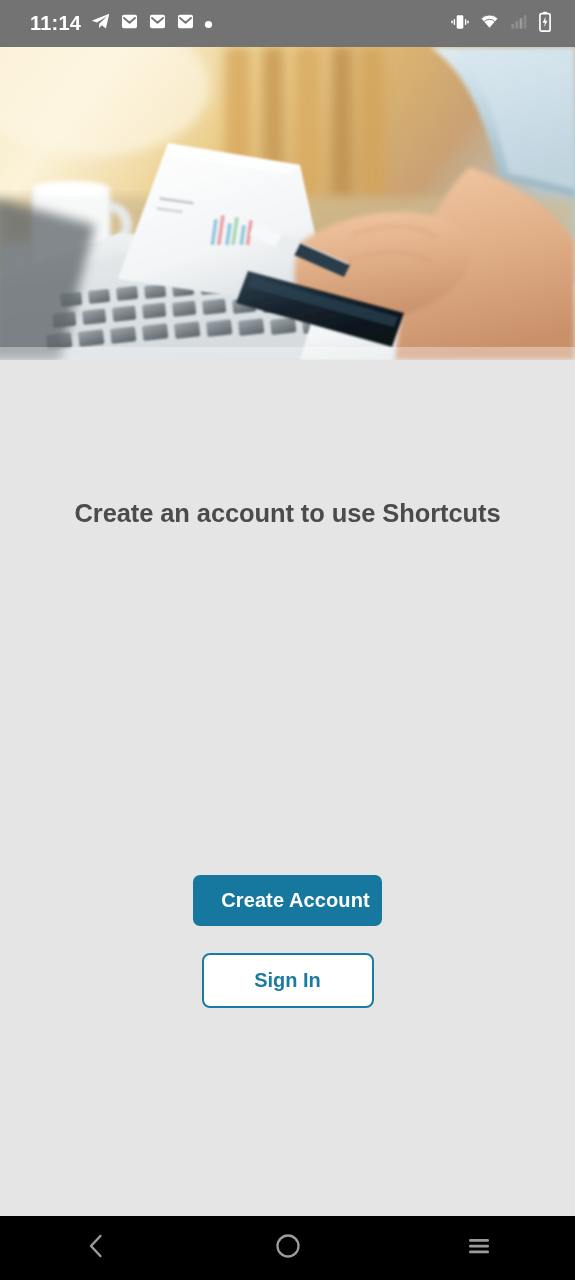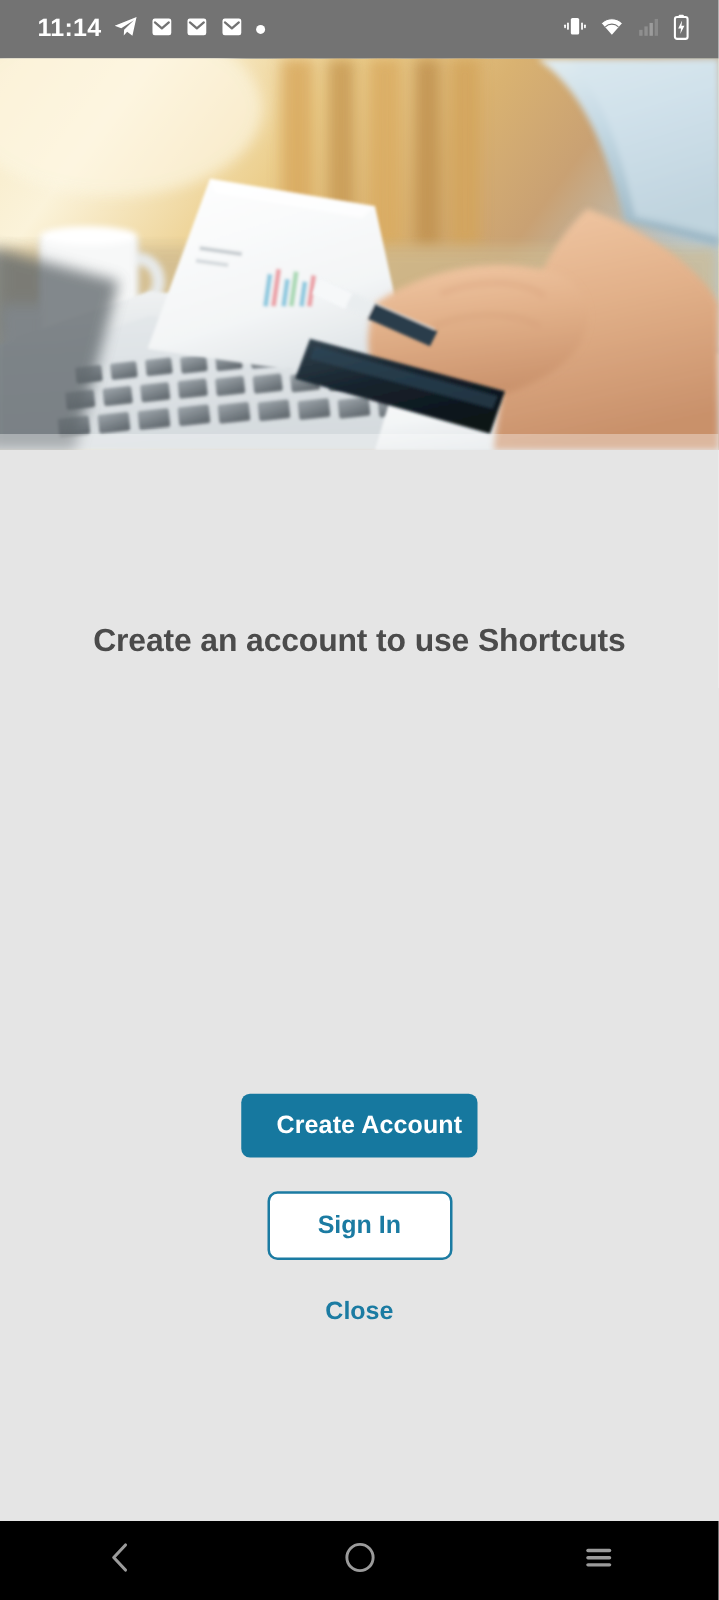--- a/index.html
+++ b/index.html
@@ -74,21 +74,21 @@
     color:#ffffff;
     font-size:20px; font-weight:bold;
     font-family:"Liberation Sans", sans-serif;
     cursor:pointer;
     display:flex; align-items:center; justify-content:center;
     letter-spacing:.1px;
     padding-left:16px;
   }
   .btn-secondary {
     margin-top:27px;
-    width:148px; height:55px;
+    width:172px; height:55px;
     background:#ffffff;
     border:2px solid #1b7ba2;
     border-radius:8px;
     color:#1b7ba2;
     font-size:20px; font-weight:bold;
     font-family:"Liberation Sans", sans-serif;
     cursor:pointer;
     display:flex; align-items:center; justify-content:center;
   }
   .btn-link {
@@ -367,21 +367,20 @@
   </div>
 
   <div class="content">
 
     <h1 class="headline">Create an account to use Shortcuts</h1>
 
 
     <div class="btn-stack">
       <button class="btn-primary">Create Account</button>
       <button class="btn-secondary">Sign In</button>
-      <button class="btn-link">Close</button>
     </div>
   </div>
 
   <div class="nav-bar">
     <div class="nav-btn">
       <span>
         <svg width="30" height="30" viewBox="0 0 24 24">
             <path d="M15.5 4 8 12l7.5 8" stroke="#9b9b9b" stroke-width="2" fill="none" stroke-linecap="round" stroke-linejoin="round"></path>
           </svg>
       </span>

